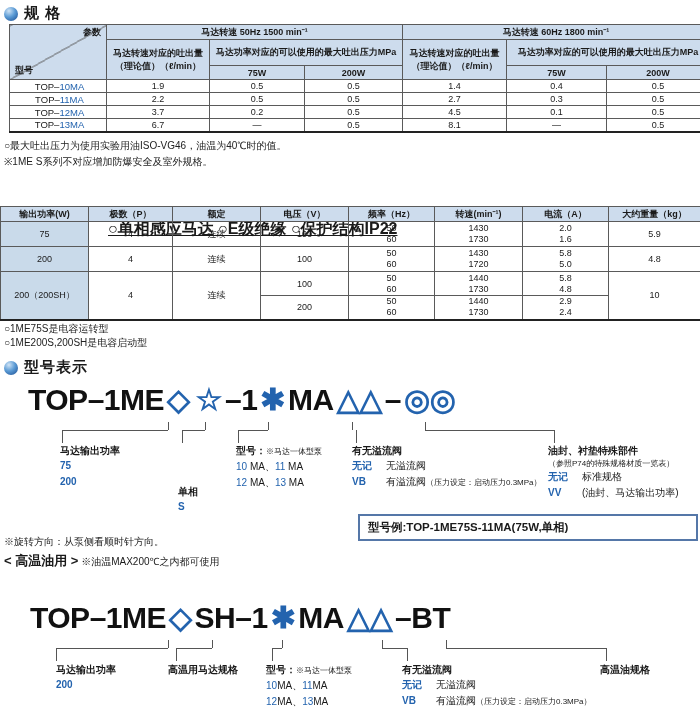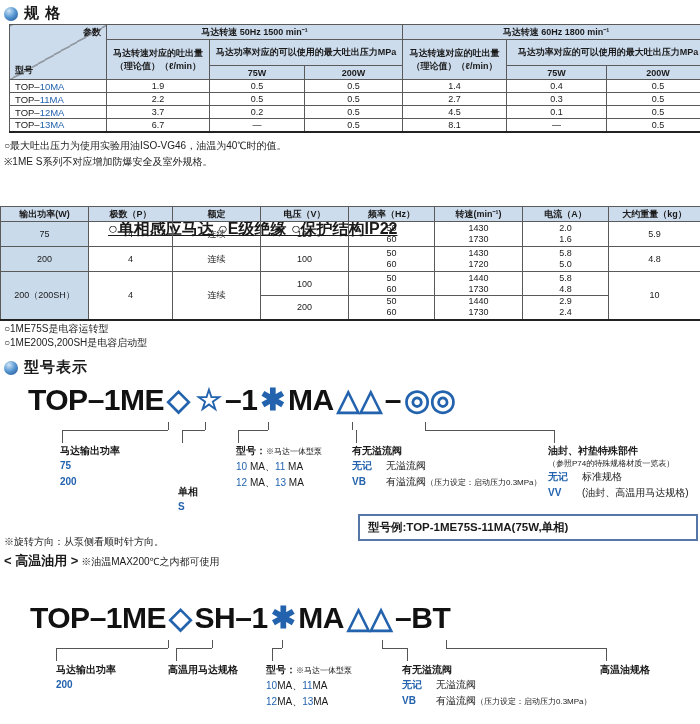--- a/index.html
+++ b/index.html
@@ -14,21 +14,21 @@
     width:14px; height:14px; border-radius:50%;
     background:radial-gradient(circle at 35% 28%, #cfe3f5, #5b9bd5 45%, #17498f 100%);
   }
   .sub-note { font-size:16px; font-weight:bold; margin-left:14px;text-decoration:underline; }
 
   table { border-collapse:collapse; table-layout:fixed; position:absolute; border:1px solid #3a3a3a; border-bottom:2px solid #222; }
   td { border:1px solid #5a5a5a; font-size:9px; text-align:center; vertical-align:middle; padding:0 2px; }
   .hd { background:#cddced; font-weight:bold; }
   .t1 tr.r1 { height:14px; } .t1 tr.r2 { height:26px; } .t1 tr.r3 { height:14px; }
   .t1 tr.dr { height:13px; }
-  .t1 td.model { text-align:left; padding-left:5px; font-size:9.5px; }
+  .t1 td.model { text-align:center; padding-left:5px; font-size:9.5px; }
   .mn { color:#2363ae; }
   .diag { position:relative; padding:0;
     background:linear-gradient(to bottom right, #cddced 49.5%, #5a5a5a 49.5%, #5a5a5a 50.4%, #cddced 50.4%); }
   .diag .dt { position:absolute; top:1px; right:5px; font-weight:bold; font-size:9px; }
   .diag .db { position:absolute; bottom:2px; left:5px; font-weight:bold; font-size:9px; }
 
   .t2 tr.hr { height:14px; } .t2 tr.m1 { height:25px; } .t2 tr.m3 { height:24px; }
   .t2 td.pw { background:#c9daea; }
   .ln { line-height:11px; font-size:9px; }
 
@@ -285,21 +285,21 @@
 </div>
 <div class="fld" style="left:352px; top:443px;">
   <div class="flabel">有无溢流阀</div>
   <div class="frow"><span class="fcode">无记</span><span>无溢流阀</span></div>
   <div class="frow"><span class="fcode">VB</span><span>有溢流阀</span><span class="fsmall">（压力设定：启动压力0.3MPa）</span></div>
 </div>
 <div class="fld" style="left:548px; top:443px;">
   <div class="flabel">油封、衬垫特殊部件</div>
   <div class="fsmall" style="line-height:11px;">（参照P74的特殊规格材质一览表）</div>
   <div class="frow"><span class="fcode">无记</span><span>标准规格</span></div>
-  <div class="frow"><span class="fcode">VV</span><span>(油封、高温用马达规格)</span></div>
+  <div class="frow"><span class="fcode">VV</span><span>(油封、马达输出功率)</span></div>
 </div>
 
 <div class="exbox">
   <div>型号例:TOP-1ME75S-11MA(75W,单相)</div>
 </div>
 
 <div class="note" style="left:4px; top:535px;">※旋转方向：从泵侧看顺时针方向。</div>
 
 <div class="ht-head">
   <span class="ht-title">&lt; 高温油用 &gt;</span>

